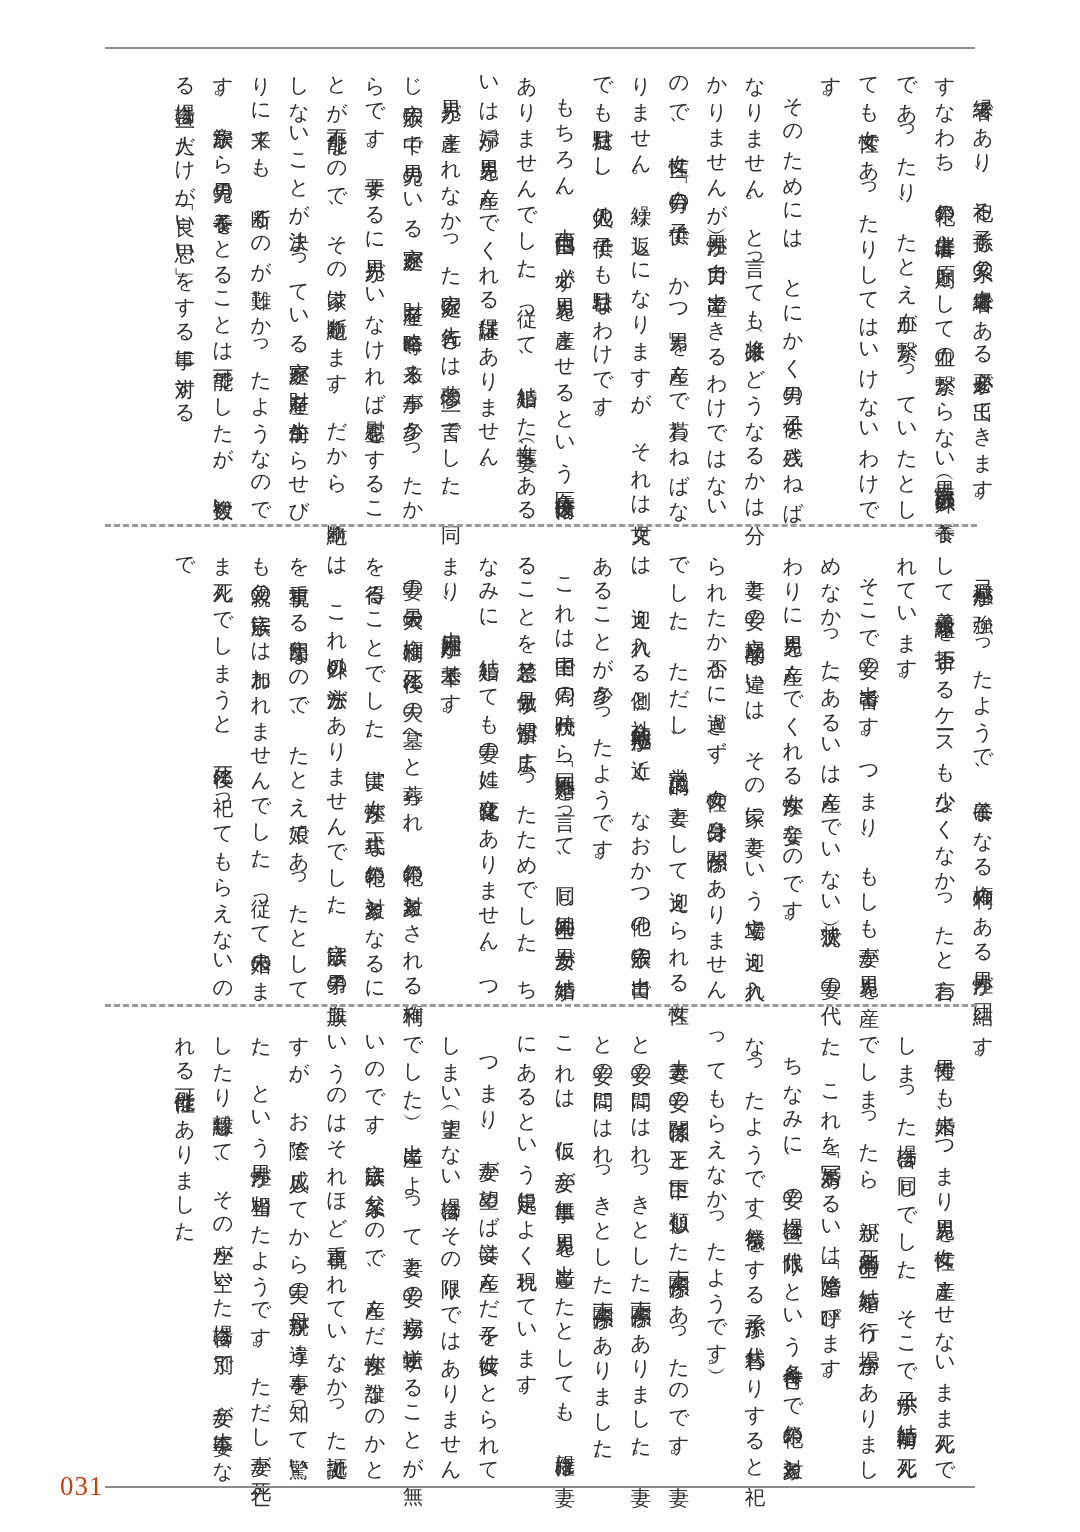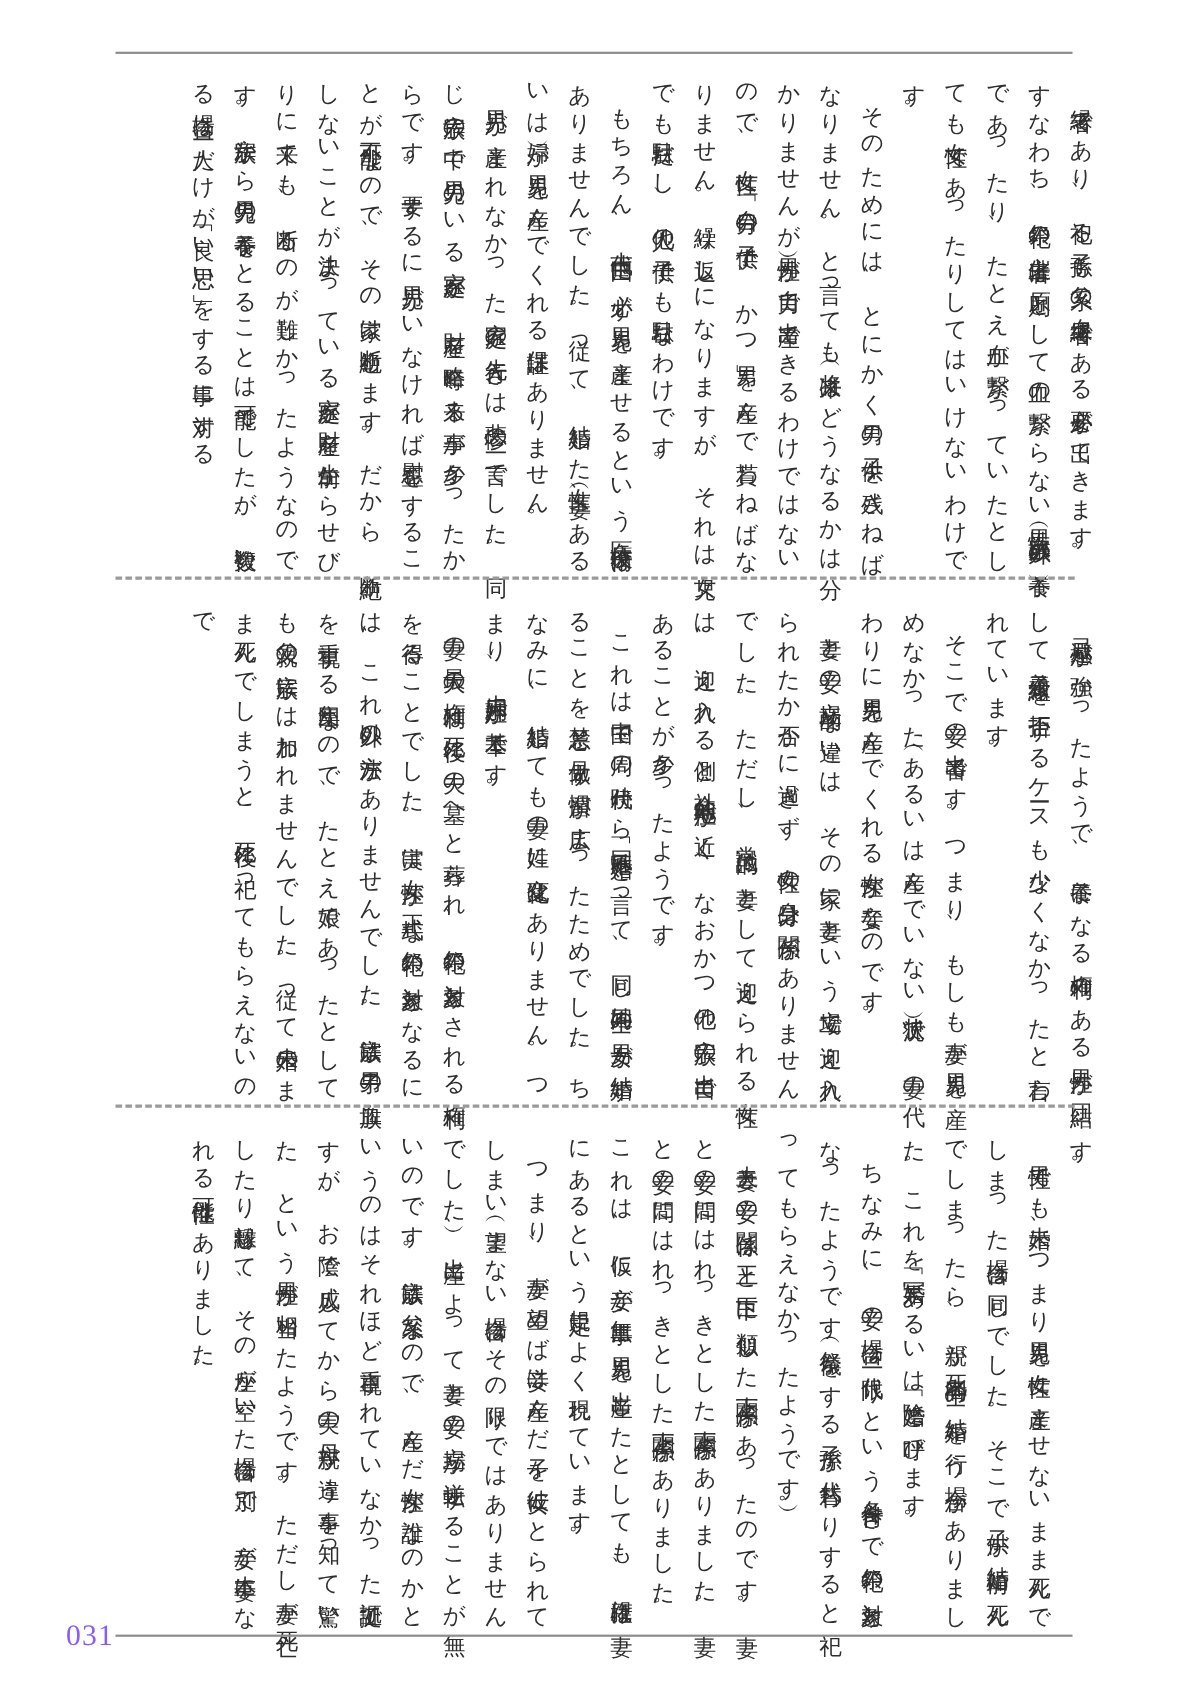--- a/index.html
+++ b/index.html
@@ -46,21 +46,21 @@
   .rule-dashed.d1 { top: 524px; }
   .rule-dashed.d2 { top: 1004px; }
 
   
   .page-number {
     position: absolute;
     left: 60px;
     top: 1471px;
     font-size: 27px;
     letter-spacing: 1px;
-    color: #8b5cf6;
+    color: #c2410c;
     font-family: "Liberation Serif", "DejaVu Serif", serif;
   }
 
   
   .block {
     position: absolute;
     writing-mode: vertical-rl;
     -webkit-writing-mode: vertical-rl;
     text-orientation: upright;
     direction: ltr;

